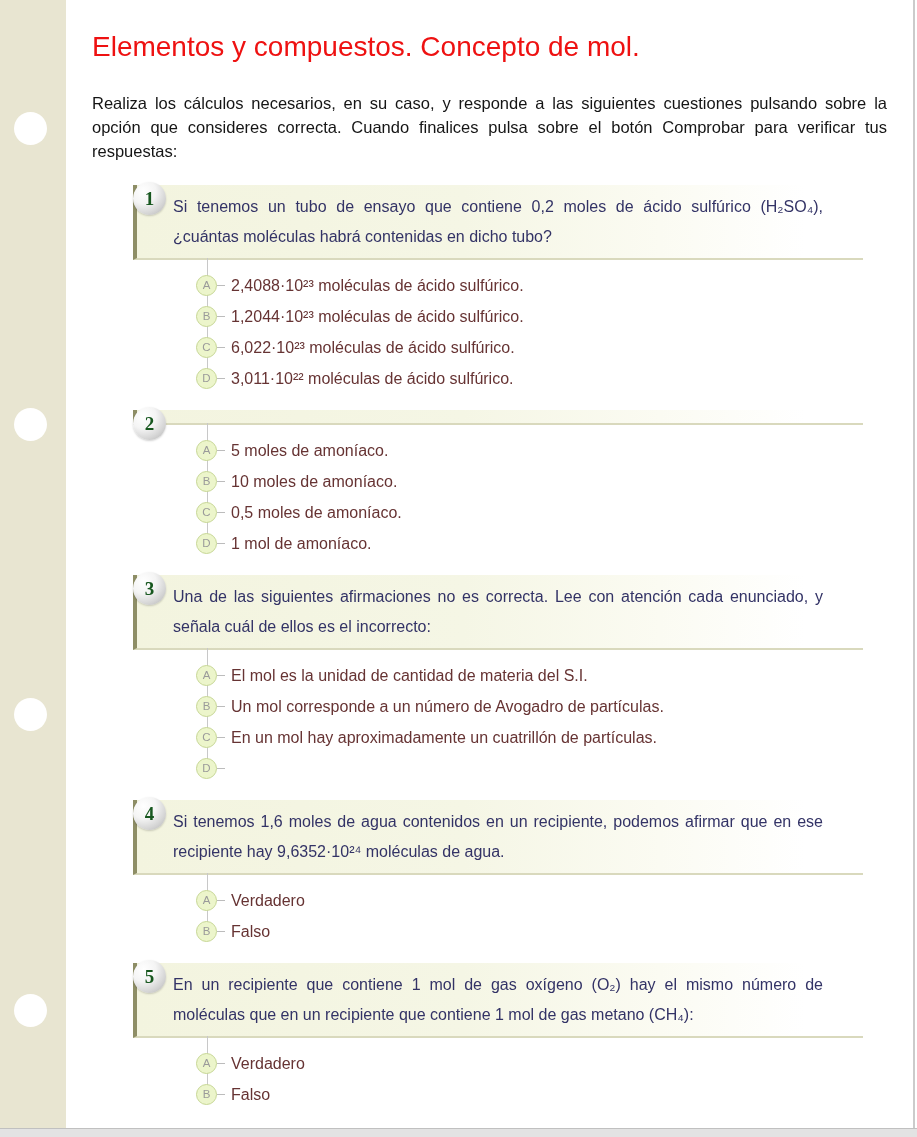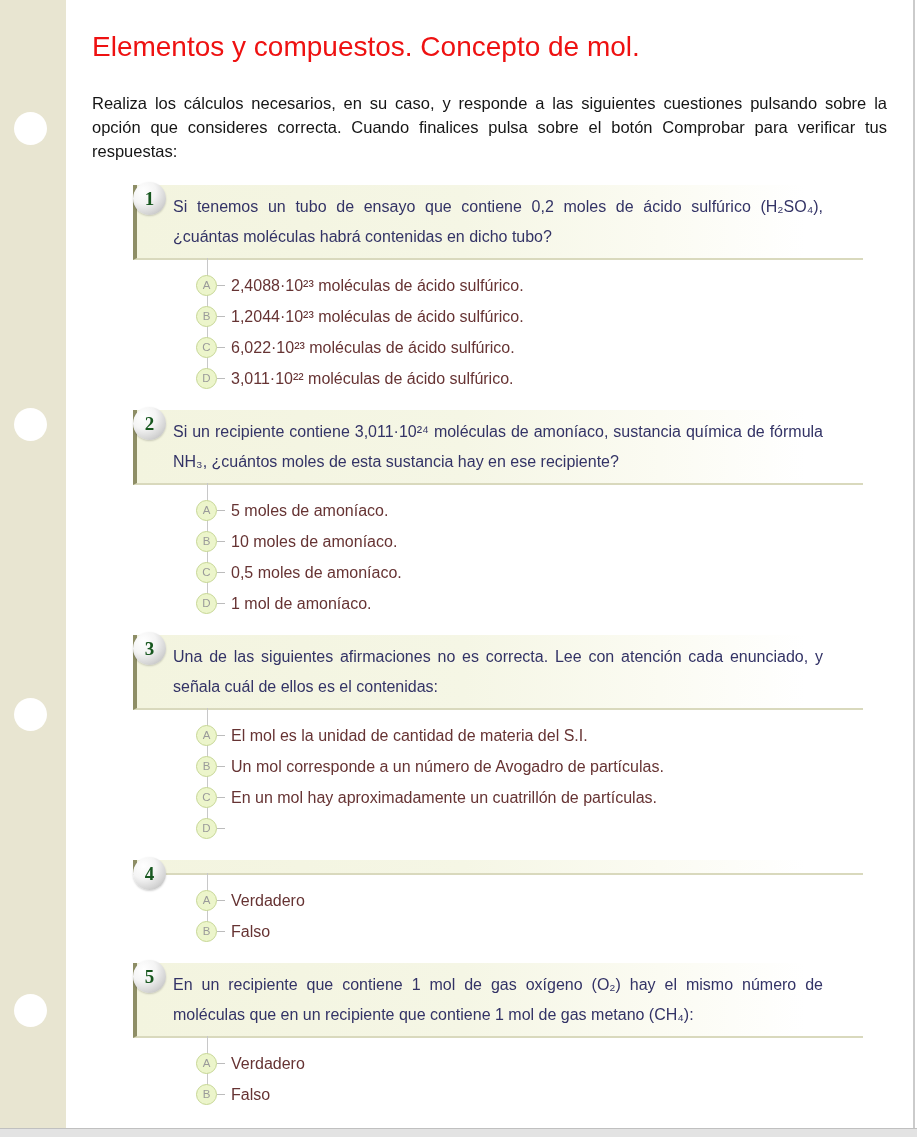--- a/index.html
+++ b/index.html
@@ -105,21 +105,20 @@
           <span class="opt-badge">D</span>
           <span class="opt-dash"></span>
           <span class="opt-text">3,011·10²² moléculas de ácido sulfúrico.</span>
         </div>
       </div>
     </div>
 
     <div class="question">
       <div class="qheader">
         <div class="qbadge">2</div>
-        <div class="qtext">Si un recipiente contiene 3,011·10²⁴ moléculas de amoníaco, sustancia química de fórmula NH₃, ¿cuántos moles de esta sustancia hay en ese recipiente?</div>
       </div>
       <div class="options">
         <div class="option">
           <span class="opt-badge">A</span>
           <span class="opt-dash"></span>
           <span class="opt-text">5 moles de amoníaco.</span>
         </div>
         <div class="option">
           <span class="opt-badge">B</span>
           <span class="opt-dash"></span>
@@ -134,21 +133,21 @@
           <span class="opt-badge">D</span>
           <span class="opt-dash"></span>
           <span class="opt-text">1 mol de amoníaco.</span>
         </div>
       </div>
     </div>
 
     <div class="question">
       <div class="qheader">
         <div class="qbadge">3</div>
-        <div class="qtext">Una de las siguientes afirmaciones no es correcta. Lee con atención cada enunciado, y señala cuál de ellos es el contenidas:</div>
+        <div class="qtext">Una de las siguientes afirmaciones no es correcta. Lee con atención cada enunciado, y señala cuál de ellos es el incorrecto:</div>
       </div>
       <div class="options">
         <div class="option">
           <span class="opt-badge">A</span>
           <span class="opt-dash"></span>
           <span class="opt-text">El mol es la unidad de cantidad de materia del S.I.</span>
         </div>
         <div class="option">
           <span class="opt-badge">B</span>
           <span class="opt-dash"></span>
@@ -162,20 +161,21 @@
         <div class="option">
           <span class="opt-badge">D</span>
           <span class="opt-dash"></span>
         </div>
       </div>
     </div>
 
     <div class="question">
       <div class="qheader">
         <div class="qbadge">4</div>
+        <div class="qtext">Si tenemos 1,6 moles de agua contenidos en un recipiente, podemos afirmar que en ese recipiente hay 9,6352·10²⁴ moléculas de agua.</div>
       </div>
       <div class="options">
         <div class="option">
           <span class="opt-badge">A</span>
           <span class="opt-dash"></span>
           <span class="opt-text">Verdadero</span>
         </div>
         <div class="option">
           <span class="opt-badge">B</span>
           <span class="opt-dash"></span>

